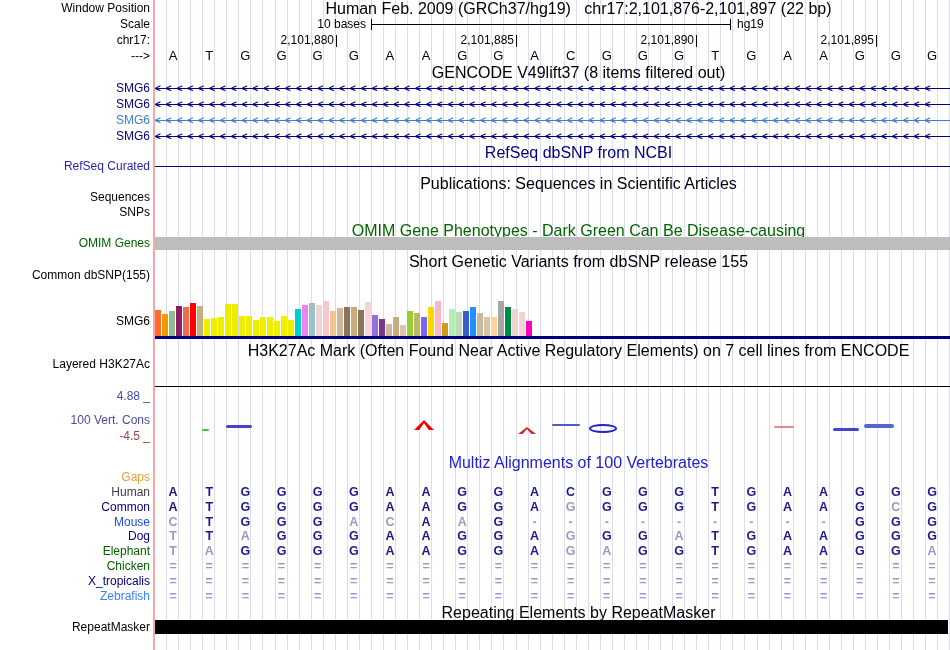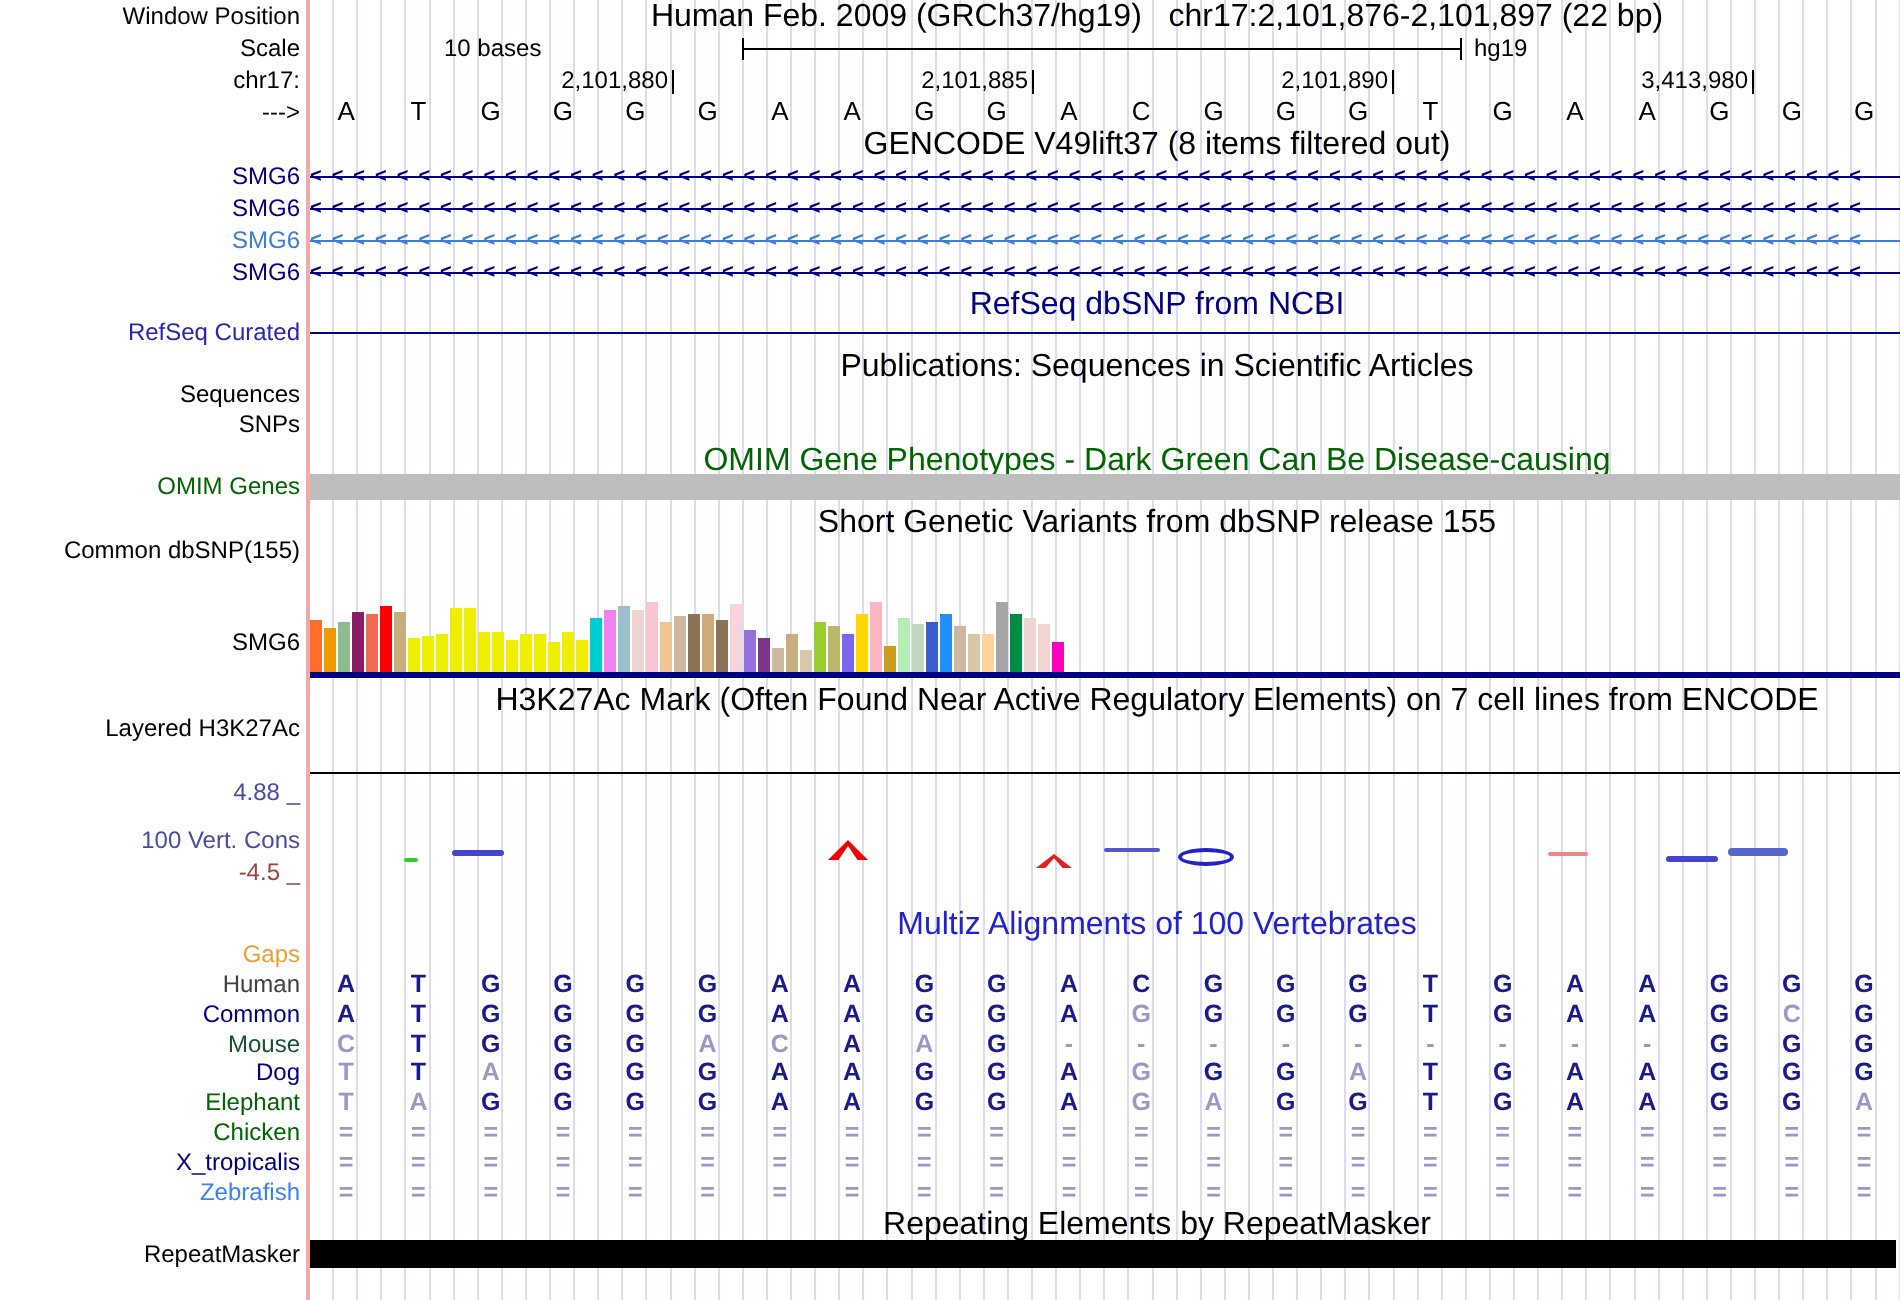--- a/index.html
+++ b/index.html
@@ -9,21 +9,21 @@
   #grid{position:absolute;left:155px;top:0;width:795px;height:650px;
         background-image:repeating-linear-gradient(to right,transparent 0 11.05px,#DCDCF0 11.05px 12.05px);}
   #startline{position:absolute;left:153px;top:0;width:2px;height:650px;background:#F6A8A8;}
 
   .lbl{position:absolute;left:0;width:150px;text-align:right;font-size:12px;line-height:13px;height:13px;white-space:nowrap;}
   .title{position:absolute;left:155px;width:795px;text-align:center;font-size:16px;line-height:13px;height:13px;white-space:nowrap;padding-left:26px;}
   .navy{color:#000080}.blue{color:#2626B2}.green{color:#006400}
   .pblue{color:#4A4AA0}.maroon{color:#994444}.mblue{color:#2222CC}
 
   
-  .scale-text{position:absolute;left:222px;width:144px;top:18px;font-size:12px;line-height:13px;}
+  .scale-text{position:absolute;left:222px;width:144px;top:18px;text-align:right;font-size:12px;line-height:13px;}
   .scale-line{position:absolute;left:371px;top:19px;width:358px;height:11px;border-left:1px solid #000;border-right:1px solid #000;}
   .scale-line i{position:absolute;left:0;right:0;top:5px;height:1px;background:#000;}
   .hg19{position:absolute;left:737px;top:18px;font-size:12px;line-height:13px;}
   .ticklbl{position:absolute;top:34px;width:80px;text-align:right;font-size:12px;line-height:13px;}
   .tickmark{position:absolute;top:35px;width:1px;height:12px;background:#000;}
 
   
   .seqrow{position:absolute;left:155px;width:795px;display:flex;}
   .seqrow span{flex:1;text-align:center;}
   #topseq{top:49px;height:14px;font-size:13px;line-height:14px;color:#000;}
@@ -67,21 +67,21 @@
   <div class="scale-text">10 bases</div>
   <div class="scale-line">
       <i></i>
     </div>
   <div class="hg19">hg19</div>
 
   <div class="lbl" style="top:34px">chr17:</div>
   <div class="ticklbl" style="left:254px">2,101,880</div>
   <div class="ticklbl" style="left:434px">2,101,885</div>
   <div class="ticklbl" style="left:614px">2,101,890</div>
-  <div class="ticklbl" style="left:794px">3,413,980</div>
+  <div class="ticklbl" style="left:794px">2,101,895</div>
   <div class="tickmark" style="left:336px"></div>
   <div class="tickmark" style="left:516px"></div>
   <div class="tickmark" style="left:696px"></div>
   <div class="tickmark" style="left:876px"></div>
 
   <div class="lbl" style="top:50px">---&gt;</div>
   <div id="topseq" class="seqrow">
       <span>A</span>
       <span>T</span>
       <span>G</span>
@@ -272,21 +272,21 @@
         <span>T</span>
         <span>G</span>
         <span>A</span>
         <span>A</span>
         <span>G</span>
         <span class="lt">C</span>
         <span>G</span>
       </span>
   </div>
   <div class="arow" style="top:515px">
-    <span class="lbl-in" style="color: #14532d;">Mouse</span>
+    <span class="lbl-in" style="color: #1d4ed8;">Mouse</span>
     <span class="aseq">
         <span class="lt">C</span>
         <span>T</span>
         <span>G</span>
         <span>G</span>
         <span>G</span>
         <span class="lt">A</span>
         <span class="lt">C</span>
         <span>A</span>
         <span class="lt">A</span>

